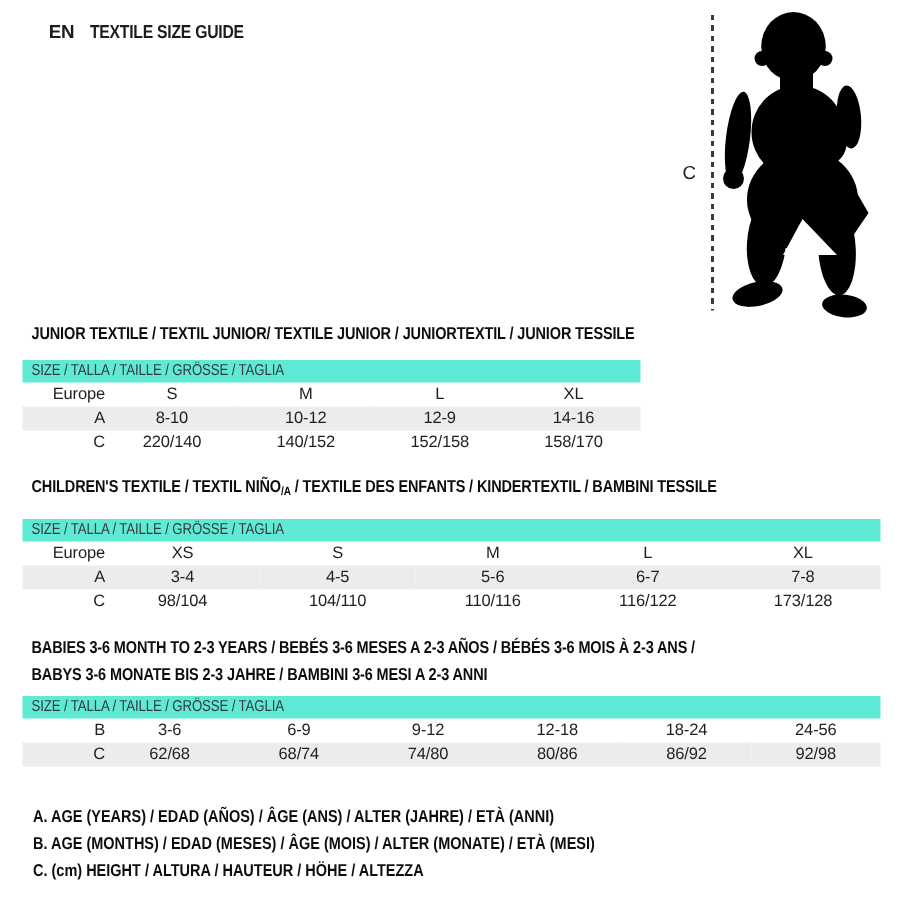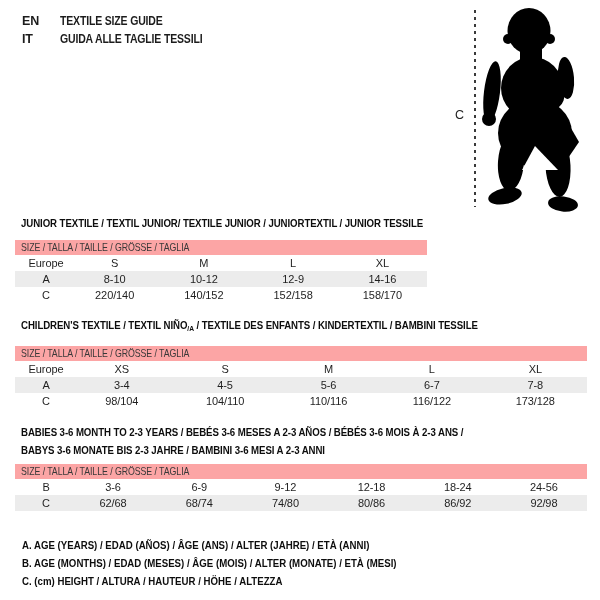--- a/index.html
+++ b/index.html
@@ -13,68 +13,65 @@
     color: #1c1c1c;
     overflow: hidden;
   }
   .cond {
     display: inline-block;
     transform: scaleX(0.84);
     transform-origin: 0 0;
     white-space: nowrap;
   }
   
-  #lang-block { position: absolute; left: 22px; top: 13px; }
+  #lang-block { position: absolute; left: 22px; top: 13px; text-align: center; }
   .lang-row { line-height: 17.6px; font-size: 12.5px; font-weight: bold; letter-spacing: -0.2px; }
   .lang-code { display: inline-block; width: 38px; }
   
   #baby-wrap { position: absolute; left: 478px; top: 4px; width: 110px; height: 212px; }
   #measure-line {
     position: absolute; left: 474px; top: 10px; width: 2px; height: 197px;
     background: repeating-linear-gradient(to bottom, #3a3a3a 0px, #3a3a3a 3.5px, transparent 3.5px, transparent 7px);
   }
   #measure-label { position: absolute; left: 455px; top: 108px; font-size: 12.5px; color: #222; }
   
   .sec-title { position: absolute; left: 21px; font-size: 11.5px; font-weight: bold; color: #0d0d0d; letter-spacing: -0.1px; }
   .sec-title .line { line-height: 17.5px; }
   .subscript { font-size: 8px; vertical-align: -2px; }
   
   .table-block { position: absolute; left: 15px; }
   .band {
-    height: 15px; line-height: 15px; background: #fca5a5;
+    height: 15px; line-height: 15px; background: #5eead4;
     padding-left: 6px; font-size: 10.5px; color: #383838; letter-spacing: -0.1px;
   }
   table.size-table { border-collapse: collapse; table-layout: fixed; width: 100%; }
   table.size-table td {
     height: 16px; font-size: 11px; text-align: center; vertical-align: middle;
     letter-spacing: -0.1px; color: #1f1f1f; padding: 0;
   }
-  table.size-table td.lbl { text-align: center; padding-left: 7px; }
+  table.size-table td.lbl { text-align: right; padding-left: 7px; }
   tr.r-alt { background: #ececec; }
   #table-junior  { top: 240px; width: 412px; }
   #table-children{ top: 346px; width: 572px; }
   #table-babies  { top: 464px; width: 572px; }
   #title-junior   { top: 217px; }
   #title-children { top: 319px; }
   #title-babies   { top: 424px; }
   
   #legend { position: absolute; left: 22px; top: 537px; font-size: 11.5px; font-weight: bold; color: #0d0d0d; }
   #legend .legend-line { line-height: 17.8px; }
 </style>
 </head>
 <body>
 
 <div id="page">
 
   <div id="lang-block">
     <div class="lang-row">
       <span class="lang-code">EN</span><span class="lang-label cond">TEXTILE SIZE GUIDE</span>
-    </div>
-    <div class="lang-row">
-      <span class="lang-code">IT</span><span class="lang-label cond">GUIDA ALLE TAGLIE TESSILI</span>
     </div>
   </div>
 
   <div id="measure-line"></div>
   <div id="measure-label">C</div>
 
   <div id="baby-wrap">
     <svg width="110" height="212" viewBox="0 0 110 212" xmlns="http://www.w3.org/2000/svg">
       <g fill="#000000">
         <ellipse cx="51" cy="27" rx="21.5" ry="23"></ellipse>

